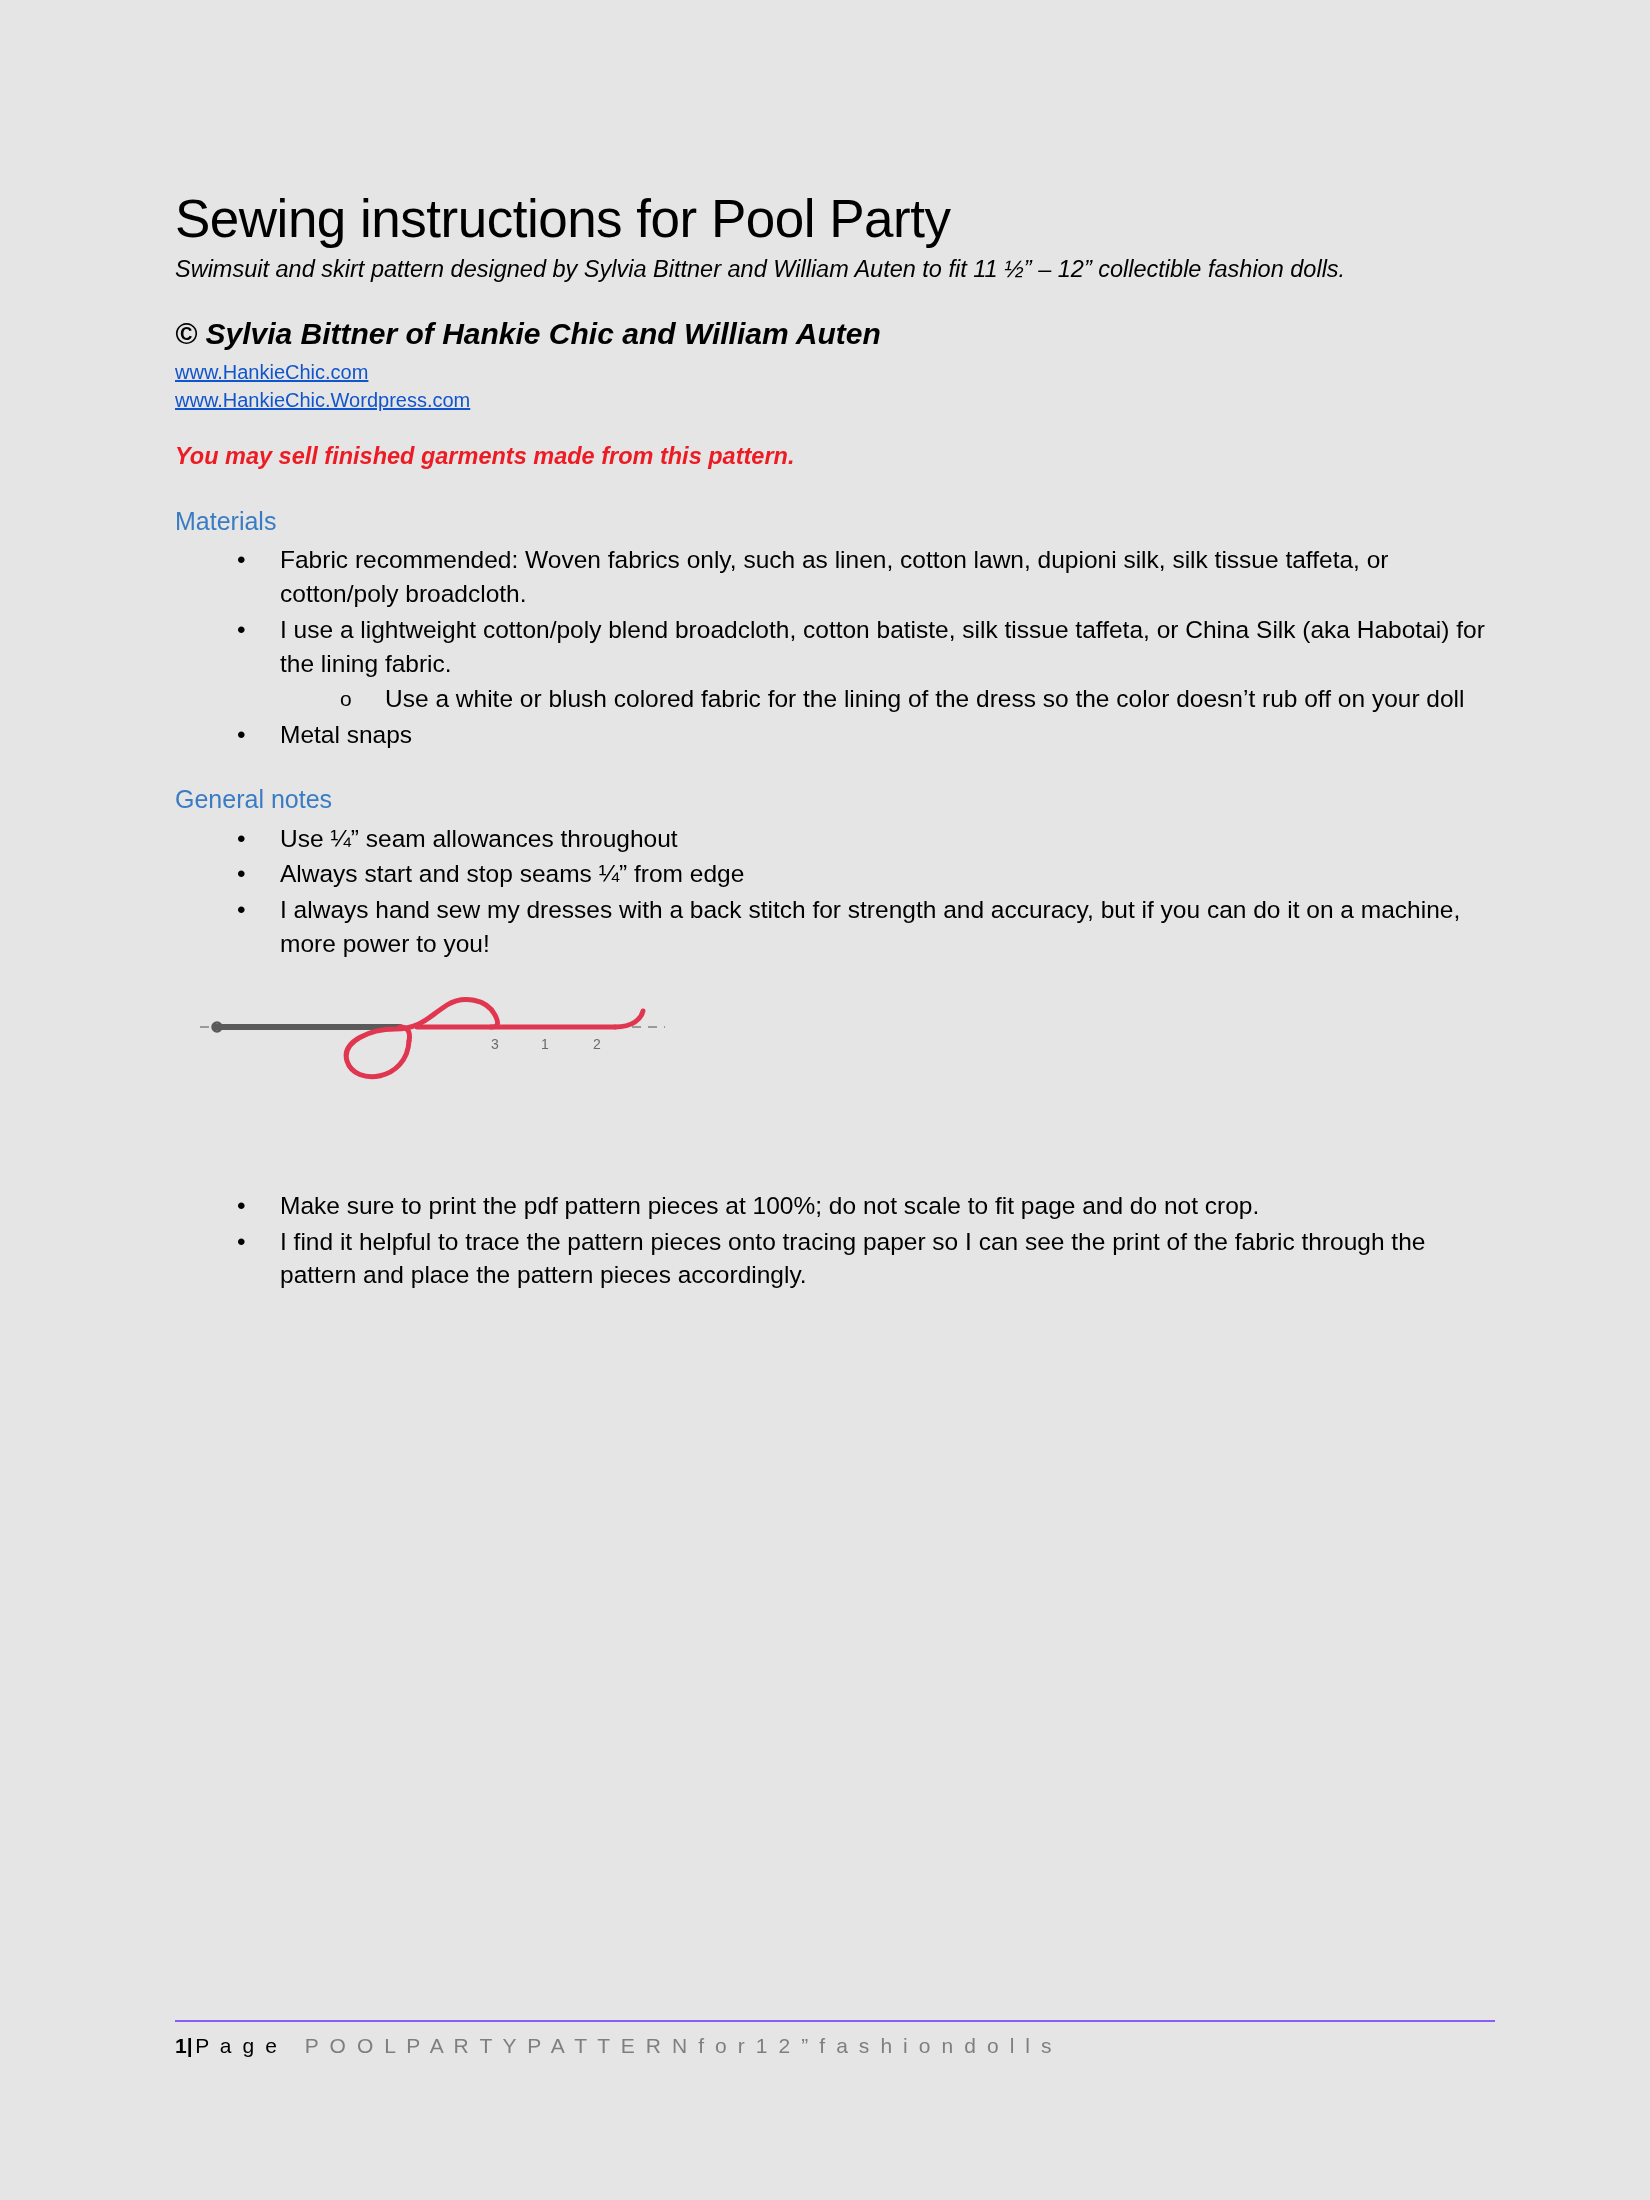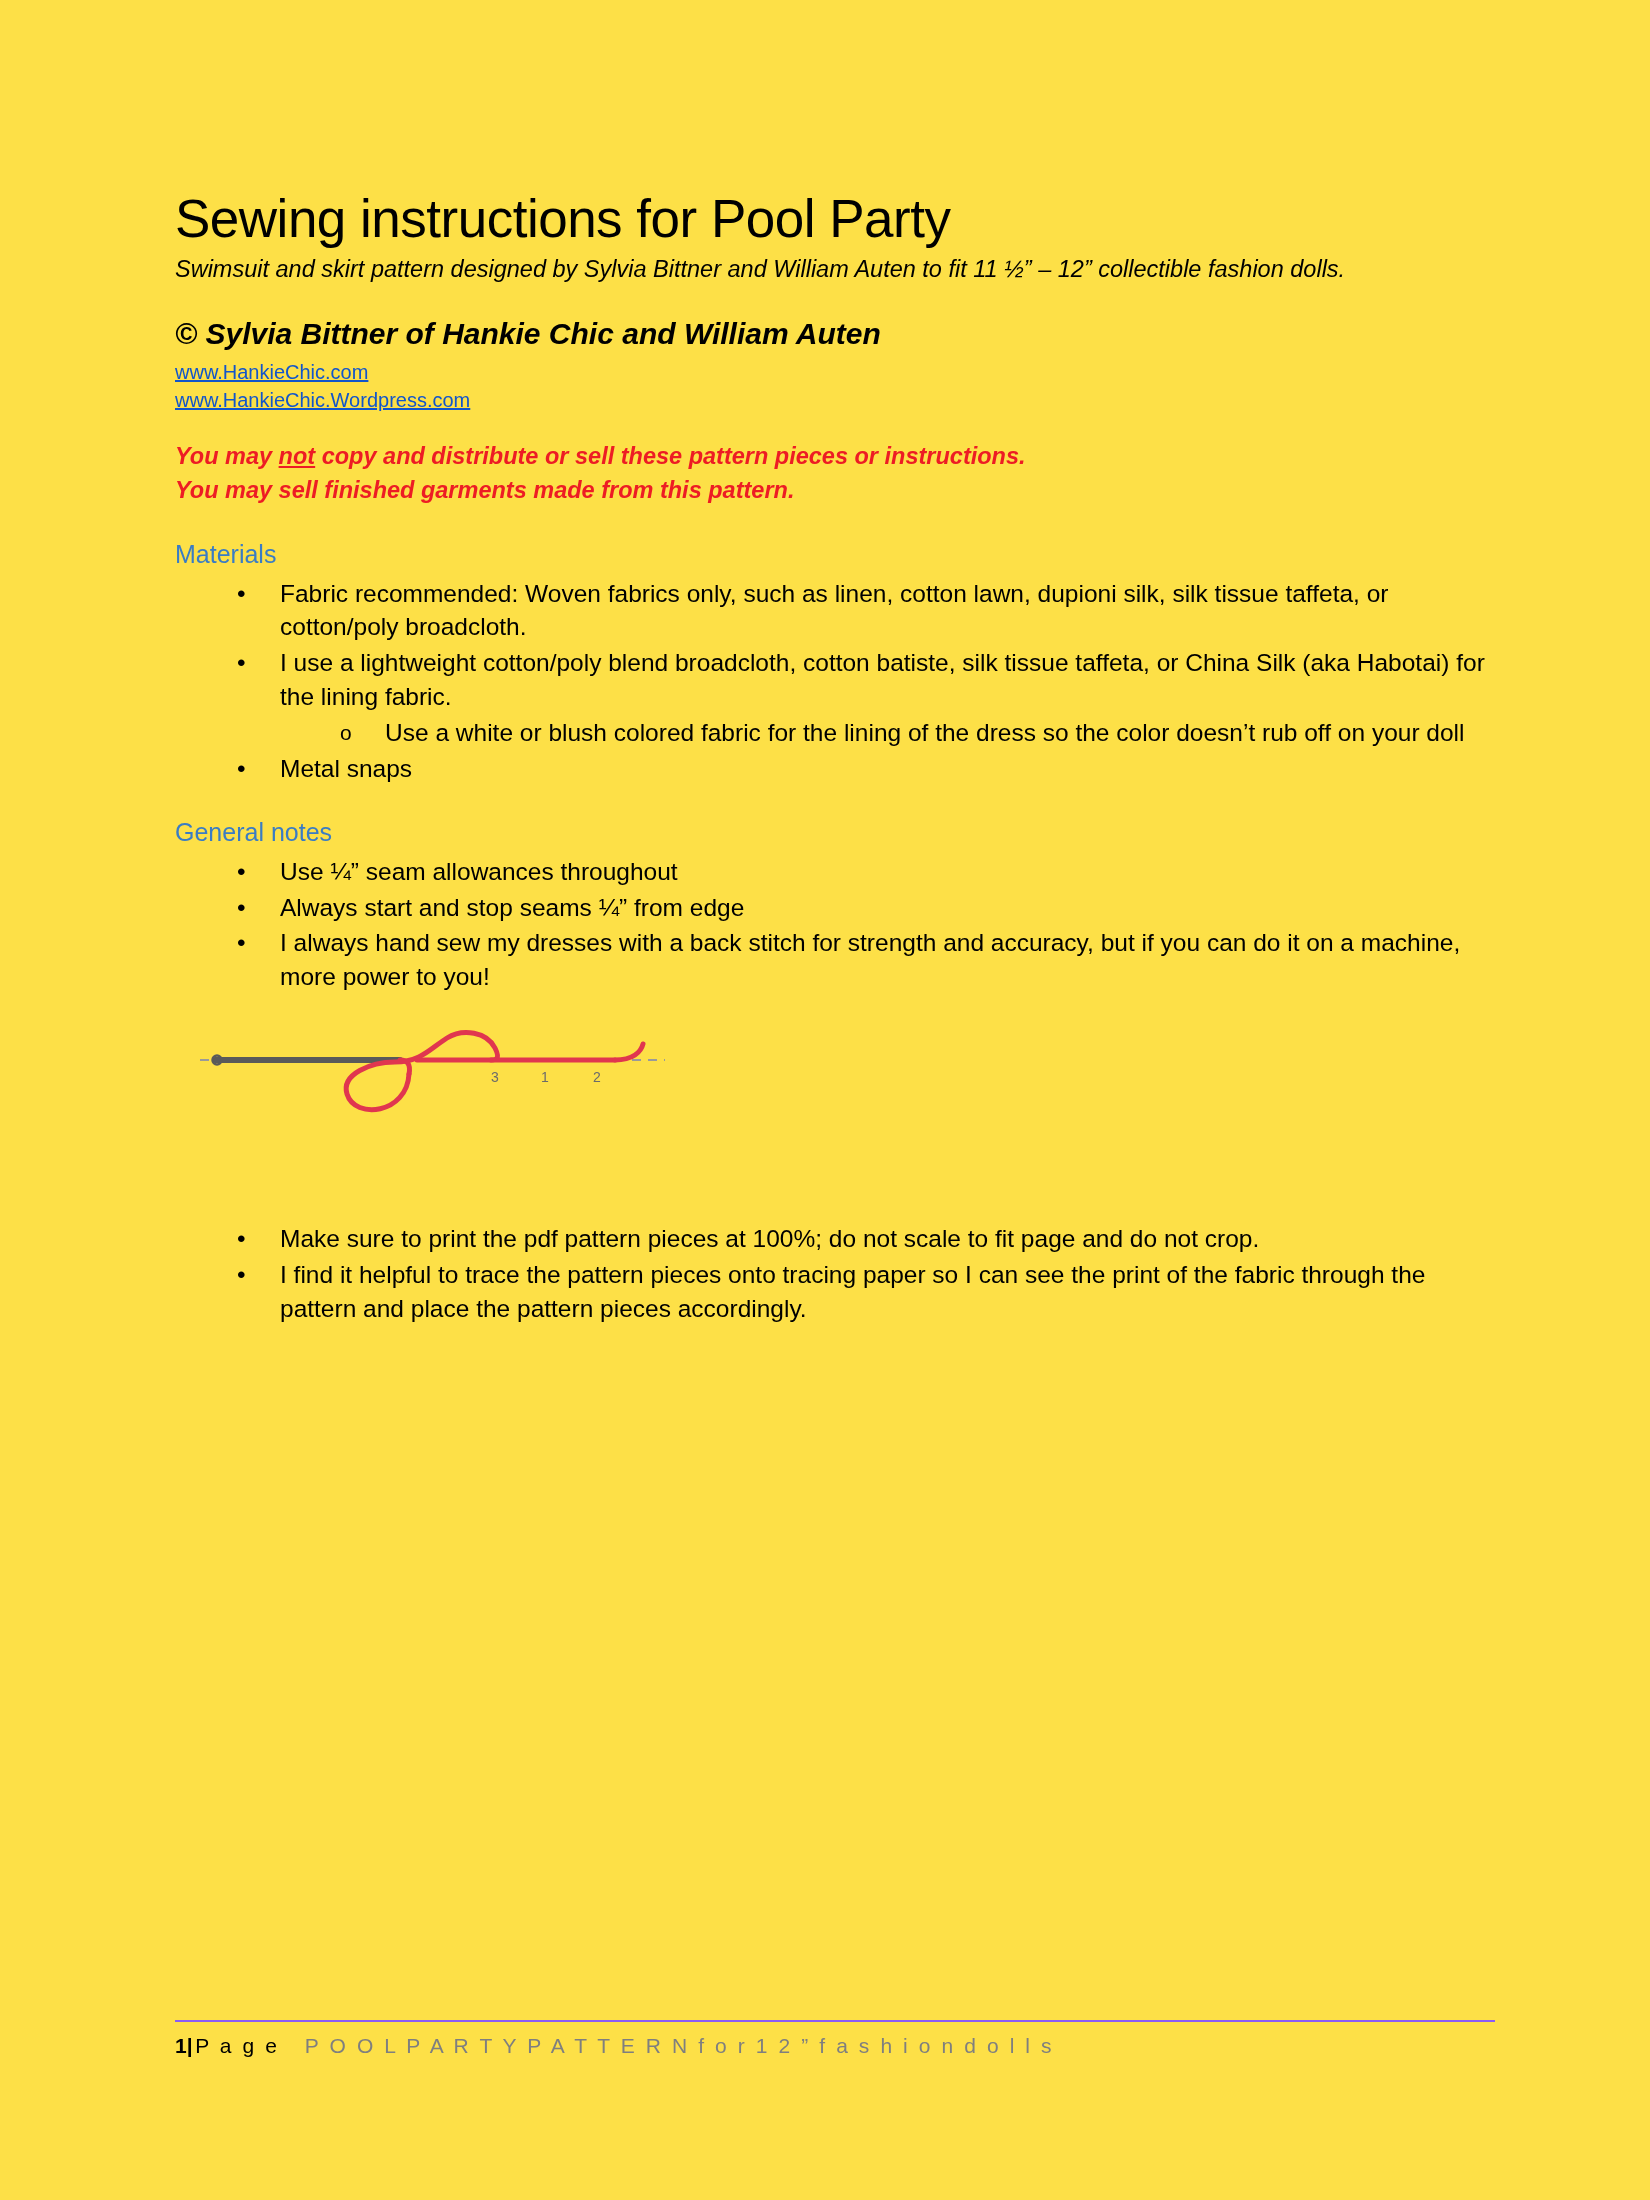--- a/index.html
+++ b/index.html
@@ -14,21 +14,21 @@
     color: #000000;
     position: relative;
     overflow: hidden;
   }
   .page {
     position: absolute;
     left: 0;
     top: 0;
     width: 1650px;
     height: 2200px;
-    background: #fde047;
+    background: #e5e5e5;
   }
   .content {
     position: absolute;
     left: 175px;
     top: 190px;
     width: 1320px;
   }
 
   h1.doc-title {
     font-family: "Liberation Sans", sans-serif;
@@ -164,21 +164,20 @@
     <h1 class="doc-title">Sewing instructions for Pool Party</h1>
 
     <p class="subtitle">Swimsuit and skirt pattern designed by Sylvia Bittner and William Auten to fit 11 ½” – 12” collectible fashion dolls.</p>
 
     <p class="credit">© Sylvia Bittner of Hankie Chic and William Auten</p>
 
     <a class="link" href="#">www.HankieChic.com</a>
     <a class="link" href="#">www.HankieChic.Wordpress.com</a>
 
     <div class="notice">
-      <div><span>You may </span><u>not</u><span> copy and distribute or sell these pattern pieces or instructions.</span></div>
       <div>You may sell finished garments made from this pattern.</div>
     </div>
 
     <h2 class="section">Materials</h2>
 
     <ul class="bullets">
       <li>
         <span class="bullet">•</span>
         <span>Fabric recommended: Woven fabrics only, such as linen, cotton lawn, dupioni silk, silk tissue taffeta, or cotton/poly broadcloth.</span>
       </li>

